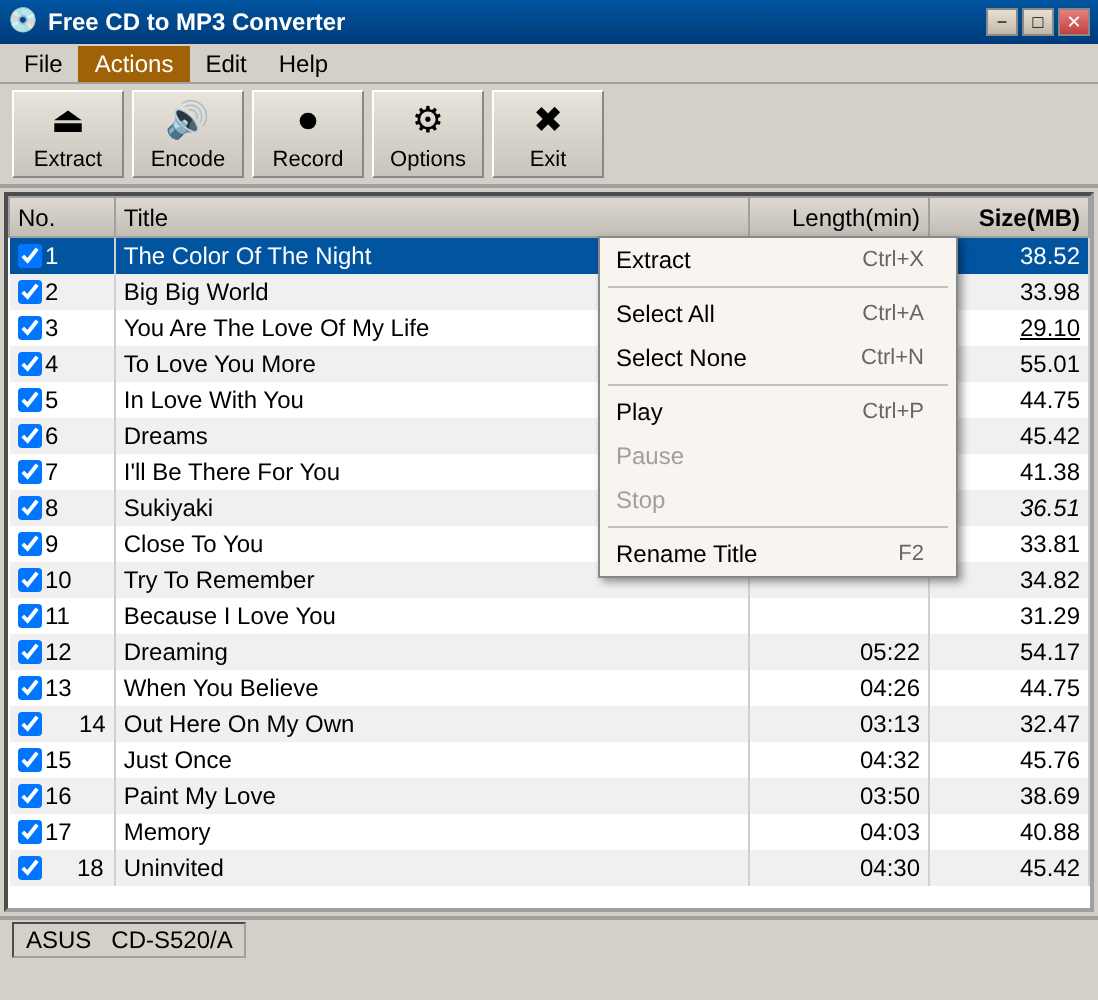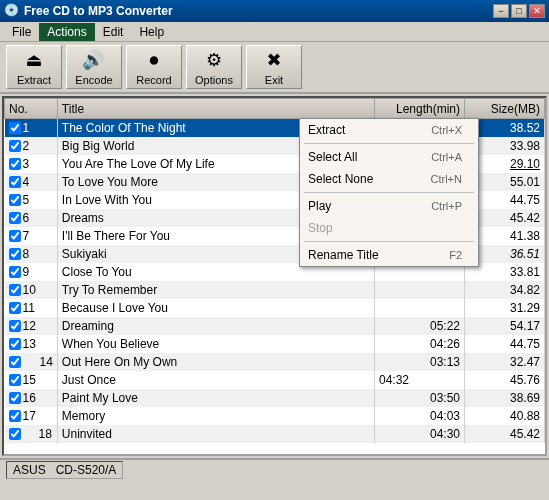--- a/index.html
+++ b/index.html
@@ -60,21 +60,21 @@
       height: 20px;
       border-bottom: 1px solid #a0a0a0;
     }
     .menu-item {
       padding: 2px 8px;
       cursor: pointer;
       font-size: 12px;
       color: #000;
     }
     .menu-item:hover, .menu-item.active {
-      background: #14532d;
+      background: #a16207;
       color: white;
     }
 
     
     .toolbar {
       background: #d4d0c8;
       display: flex;
       align-items: center;
       padding: 4px 6px;
       gap: 4px;
@@ -239,21 +239,21 @@
   </div>
 </div>
 
 <div class="main">
   <table class="track-table">
     <thead>
       <tr>
         <th style="width:30px;">No.</th>
         <th class="title-col">Title</th>
         <th class="right" style="width:90px;">Length(min)</th>
-        <th class="right" style="width:80px;">Size(MB)</th>
+        <th class="right" style="width:80px;font-weight:bold;">Size(MB)</th>
       </tr>
     </thead>
     <tbody id="track-body">
     <tr class="selected">
           <td>
             <div style="display: flex; align-items: center; gap: 2px;">
               <input type="checkbox" checked="" style="width: 12px; height: 12px;">
               <span>1</span>
             </div>
           </td>
@@ -405,21 +405,21 @@
           <td style="text-align: right;">32.47</td>
         </tr>
         <tr>
           <td>
             <div style="display: flex; align-items: center; gap: 2px;">
               <input type="checkbox" checked="" style="width: 12px; height: 12px;">
               <span>15</span>
             </div>
           </td>
           <td>Just Once</td>
-          <td style="">04:32</td>
+          <td style="text-align: right;">04:32</td>
           <td style="text-align: right;">45.76</td>
         </tr>
         <tr>
           <td>
             <div style="display: flex; align-items: center; gap: 2px;">
               <input type="checkbox" checked="" style="width: 12px; height: 12px;">
               <span>16</span>
             </div>
           </td>
           <td>Paint My Love</td>
@@ -464,20 +464,24 @@
     <div class="ctx-item">
       <span>Select None</span>
       <span class="ctx-shortcut">Ctrl+N</span>
     </div>
     <div class="ctx-separator"></div>
     <div class="ctx-item">
       <span>Play</span>
       <span class="ctx-shortcut">Ctrl+P</span>
     </div>
     <div class="ctx-item disabled">
+      <span>Pause</span>
+      <span class="ctx-shortcut"></span>
+    </div>
+    <div class="ctx-item disabled">
       <span>Stop</span>
       <span class="ctx-shortcut"></span>
     </div>
     <div class="ctx-separator"></div>
     <div class="ctx-item">
       <span>Rename Title</span>
       <span class="ctx-shortcut">F2</span>
     </div>
   </div>
 </div>

